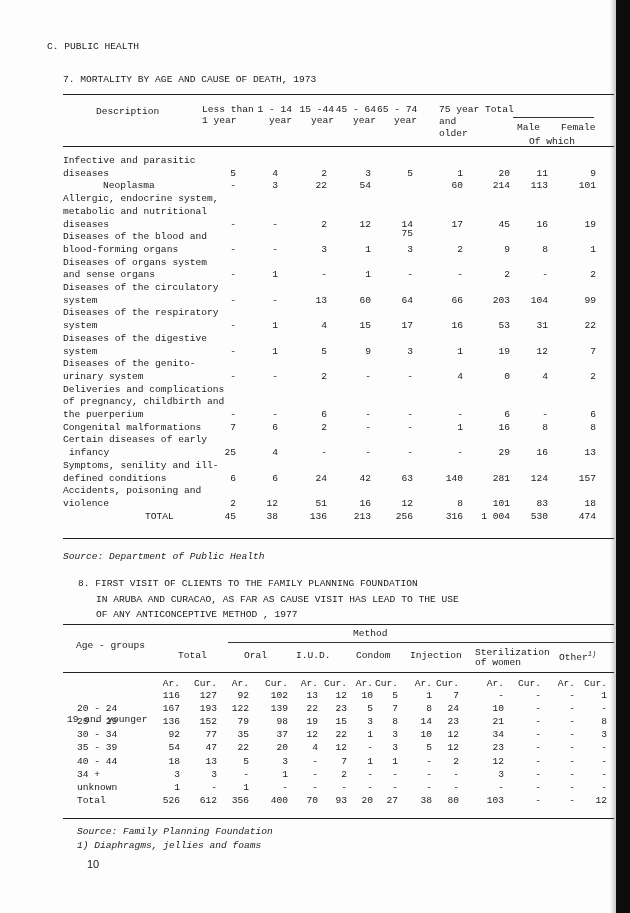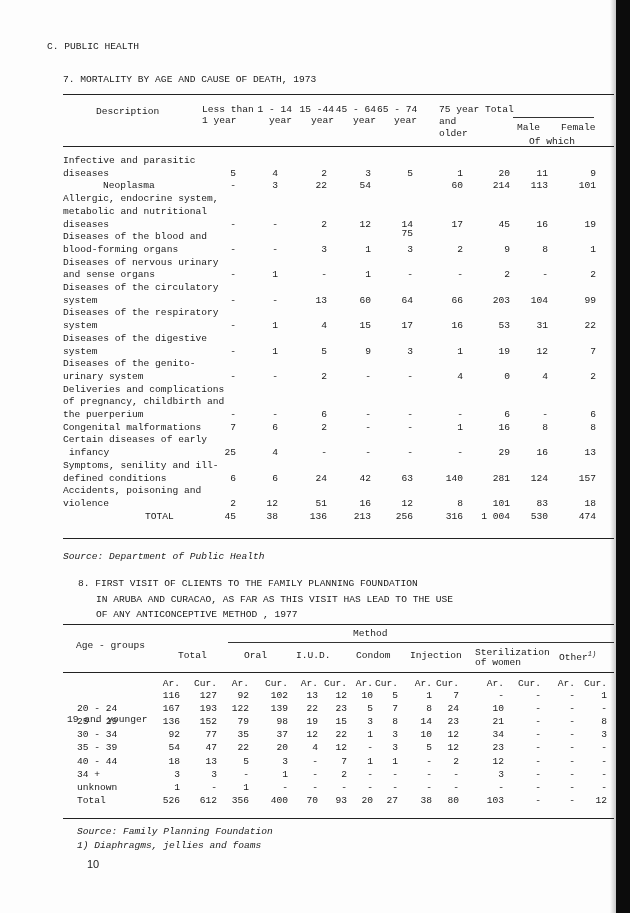--- a/index.html
+++ b/index.html
@@ -115,21 +115,21 @@
         <div class="cell" style="top: 243.9px; left: 238px; width: 40px;">-</div>
         <div class="cell" style="top: 243.9px; left: 287px; width: 40px;">3</div>
         <div class="cell" style="top: 243.9px; left: 331px; width: 40px;">1</div>
         <div class="cell" style="top: 243.9px; left: 373px; width: 40px;">3</div>
         <div class="cell" style="top: 243.9px; left: 423px; width: 40px;">2</div>
         <div class="cell" style="top: 243.9px; left: 470px; width: 40px;">9</div>
         <div class="cell" style="top: 243.9px; left: 508px; width: 40px;">8</div>
         <div class="cell" style="top: 243.9px; left: 556px; width: 40px;">1</div>
       </div>
       <div>
-        <div class="desc" style="top: 256.6px;">Diseases of nervous urinary</div>
+        <div class="desc" style="top: 256.6px;">Diseases of organs system</div>
         <div class="desc" style="top: 269.3px;">and sense organs</div>
         <div class="cell" style="top: 269.3px; left: 196px; width: 40px;">-</div>
         <div class="cell" style="top: 269.3px; left: 238px; width: 40px;">1</div>
         <div class="cell" style="top: 269.3px; left: 287px; width: 40px;">-</div>
         <div class="cell" style="top: 269.3px; left: 331px; width: 40px;">1</div>
         <div class="cell" style="top: 269.3px; left: 373px; width: 40px;">-</div>
         <div class="cell" style="top: 269.3px; left: 423px; width: 40px;">-</div>
         <div class="cell" style="top: 269.3px; left: 470px; width: 40px;">2</div>
         <div class="cell" style="top: 269.3px; left: 508px; width: 40px;">-</div>
         <div class="cell" style="top: 269.3px; left: 556px; width: 40px;">2</div>
@@ -264,21 +264,21 @@
         <div class="cell" style="top: 510.6px; left: 556px; width: 40px;">474</div>
       </div>
     </div>
 
   <div class="rule" style="left:63px; width:551px; top:538px;"></div>
   <div class="abs ital" style="left:63px; top:551px;">Source: Department of Public Health</div>
 </div>
 
 <div>
   <div class="abs" style="left:78px; top:578px;">8. FIRST VISIT OF CLIENTS TO THE FAMILY PLANNING FOUNDATION</div>
-  <div class="abs" style="left:96px; top:594px;">IN ARUBA AND CURACAO, AS FAR AS THIS VISIT HAS LEAD TO THE USE</div>
+  <div class="abs" style="left:96px; top:594px;">IN ARUBA AND CURACAO, AS FAR AS CAUSE VISIT HAS LEAD TO THE USE</div>
   <div class="abs" style="left:96px; top:609px;">OF ANY ANTICONCEPTIVE METHOD , 1977</div>
   <div class="rule" style="left:63px; width:551px; top:624px;"></div>
 
   <div>
     <div class="abs" style="left:332px; top:628px;padding-left:21px;">Method</div>
     <div class="rule thin" style="left:228px; width:386px; top:642px;"></div>
     <div class="abs" style="left:76px; top:640px;">Age - groups</div>
     <div class="abs" style="left:178px; top:650px;">Total</div>
     <div class="abs" style="left:244px; top:650px;">Oral</div>
     <div class="abs" style="left:296px; top:650px;">I.U.D.</div>

